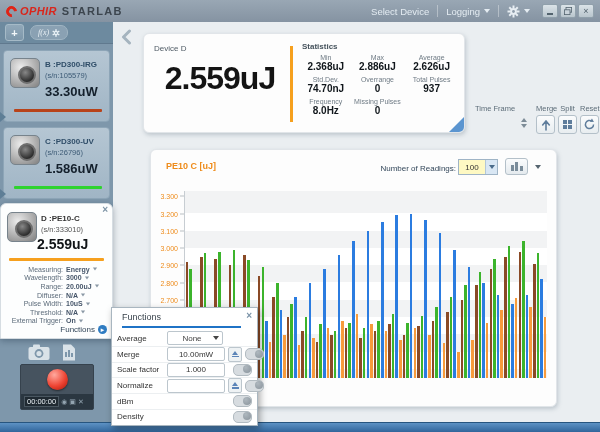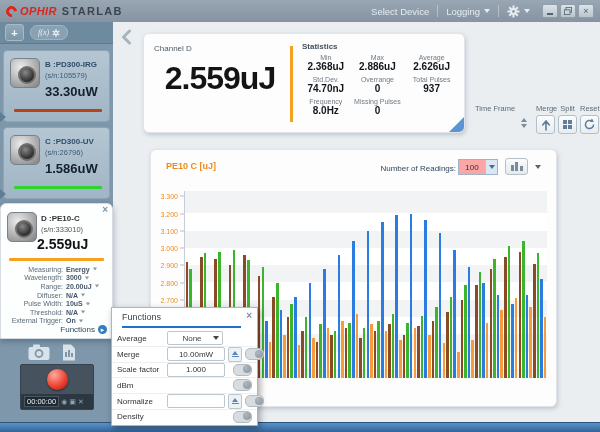--- a/index.html
+++ b/index.html
@@ -105,21 +105,21 @@
           border-radius:3px;background:linear-gradient(#fbfcfd,#e8edf0);display:flex;align-items:center;justify-content:center;}
   .split-grid{display:grid;grid-template-columns:4px 4px;grid-template-rows:4px 4px;gap:1.5px;}
   .split-grid span{background:#5f7d9c;}
   
   .chart-card{position:absolute;left:37px;top:127px;width:407px;height:258px;box-sizing:border-box;
               background:#fdfdfd;border:1px solid #e1e5e9;border-radius:6px;
               box-shadow:1px 2px 4px rgba(110,125,140,.35);}
   .chart-ylab{position:absolute;left:15px;top:11px;font-size:9px;font-weight:bold;color:#ee8c1c;}
   .nr-lbl{position:absolute;right:100px;top:14px;font-size:8px;color:#33475a;}
   .nr-select{position:absolute;right:58px;top:9px;width:40px;height:16px;box-sizing:border-box;
-             border:1px solid #9fb4c6;background:#fca5a5;display:flex;align-items:center;}
+             border:1px solid #9fb4c6;background:#fef9c3;display:flex;align-items:center;}
   .nr-val{flex:1;text-align:center;font-size:8px;color:#333;}
   .nr-caret{width:11px;align-self:stretch;background:#d9e7f4;border-left:1px solid #b3c7d8;
             display:flex;align-items:center;justify-content:center;color:#4a6b8a;}
   .ct-btn{position:absolute;right:28px;top:8px;width:23px;height:17px;box-sizing:border-box;border:1px solid #b4c0c9;
           border-radius:3px;background:linear-gradient(#fbfcfd,#e4eaee);display:flex;align-items:flex-end;
           justify-content:center;gap:1.5px;padding-bottom:3px;}
   .ct-btn span{width:3px;background:#7a8c9a;display:block;}
   .ct-caret{position:absolute;right:15px;top:15px;color:#55646f;}
   .plot{position:absolute;left:33px;top:41px;width:362px;height:187px;border-left:1px solid #c7cdd2;
         background-image:repeating-linear-gradient(to bottom,#f2f3f4 0px,#f2f3f4 17.3px,#ffffff 17.3px,#ffffff 34.6px);
@@ -320,21 +320,21 @@
       </div>
     </div>
   </div>
 
   <div class="main">
     <svg class="back" width="12" height="16" viewBox="0 0 12 16">
       <path d="M9.5 2 3.5 8l6 6" fill="none" stroke="#a5b4bf" stroke-width="3" stroke-linecap="round" stroke-linejoin="round"></path>
     </svg>
 
     <div class="card">
-      <span class="ch-lbl">Channel D</span>
+      <span class="ch-lbl">Device D</span>
       <span class="ch-val">2.559uJ</span>
       <span class="divider"></span>
       <span class="stats-title">Statistics</span>
       <div class="stats-grid" id="stats-grid">
           <div class="stat-cell">
             <div class="stat-lbl">Min</div>
             <div class="stat-val">2.368uJ</div>
           </div>
           <div class="stat-cell">
             <div class="stat-lbl">Max</div>
@@ -566,41 +566,41 @@
         <div class="fn-row">
           <span class="fn-lbl">Scale factor</span>
           <span class="fn-ctrls">
             <input class="fn-input" value="1.000" style="">
             <span class="toggle">
               <span class="knob"></span>
             </span>
           </span>
         </div>
         <div class="fn-row">
-          <span class="fn-lbl">dBm</span>
-          <span class="fn-ctrls">
-            <span class="toggle">
-              <span class="knob"></span>
-            </span>
-          </span>
-        </div>
-        <div class="fn-row">
           <span class="fn-lbl">Normalize</span>
           <span class="fn-ctrls">
             <input class="fn-input" style="">
             <span class="fn-apply">
               <span class="tri-up"></span>
               <span class="apply-bar"></span>
             </span>
             <span class="toggle">
               <span class="knob"></span>
             </span>
           </span>
         </div>
         <div class="fn-row">
+          <span class="fn-lbl">dBm</span>
+          <span class="fn-ctrls">
+            <span class="toggle">
+              <span class="knob"></span>
+            </span>
+          </span>
+        </div>
+        <div class="fn-row">
           <span class="fn-lbl">Density</span>
           <span class="fn-ctrls">
             <span class="toggle">
               <span class="knob"></span>
             </span>
           </span>
         </div>
       </div>
   </div>
 

